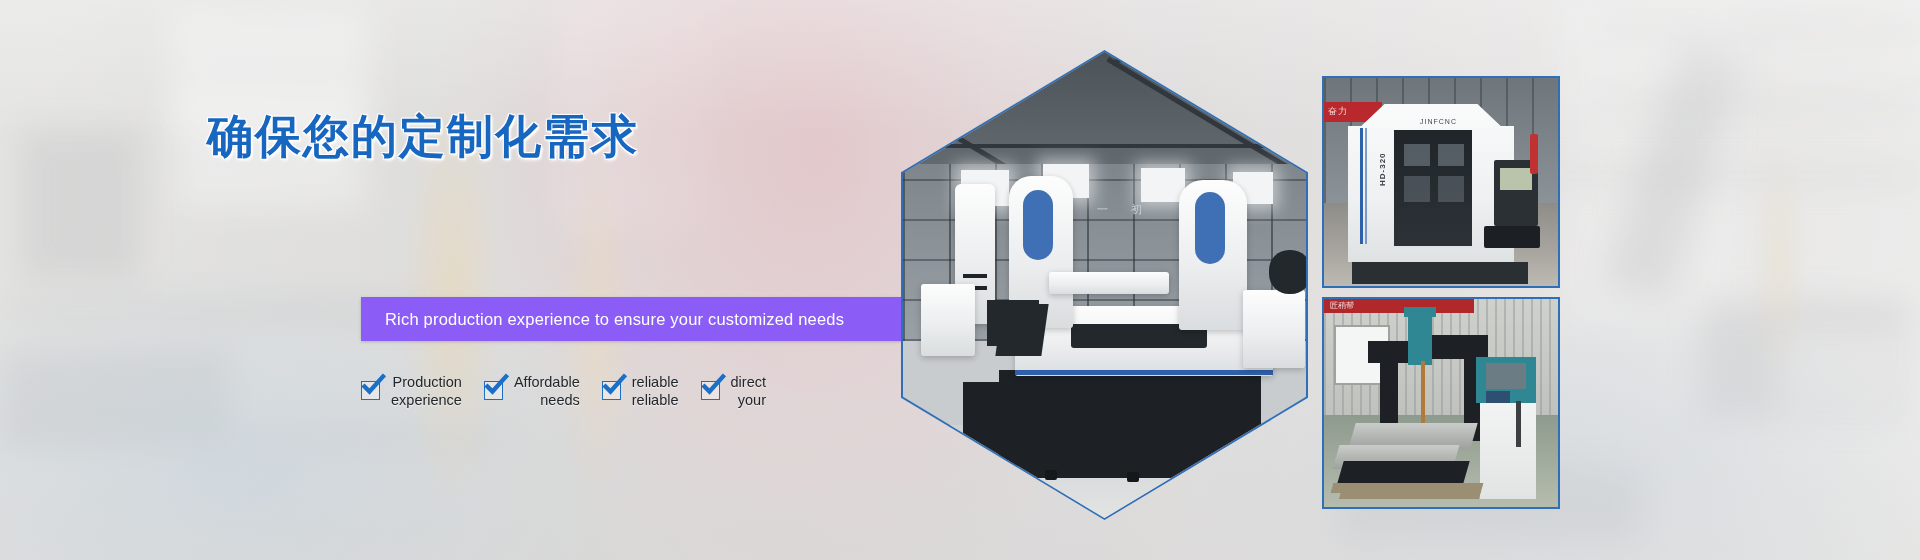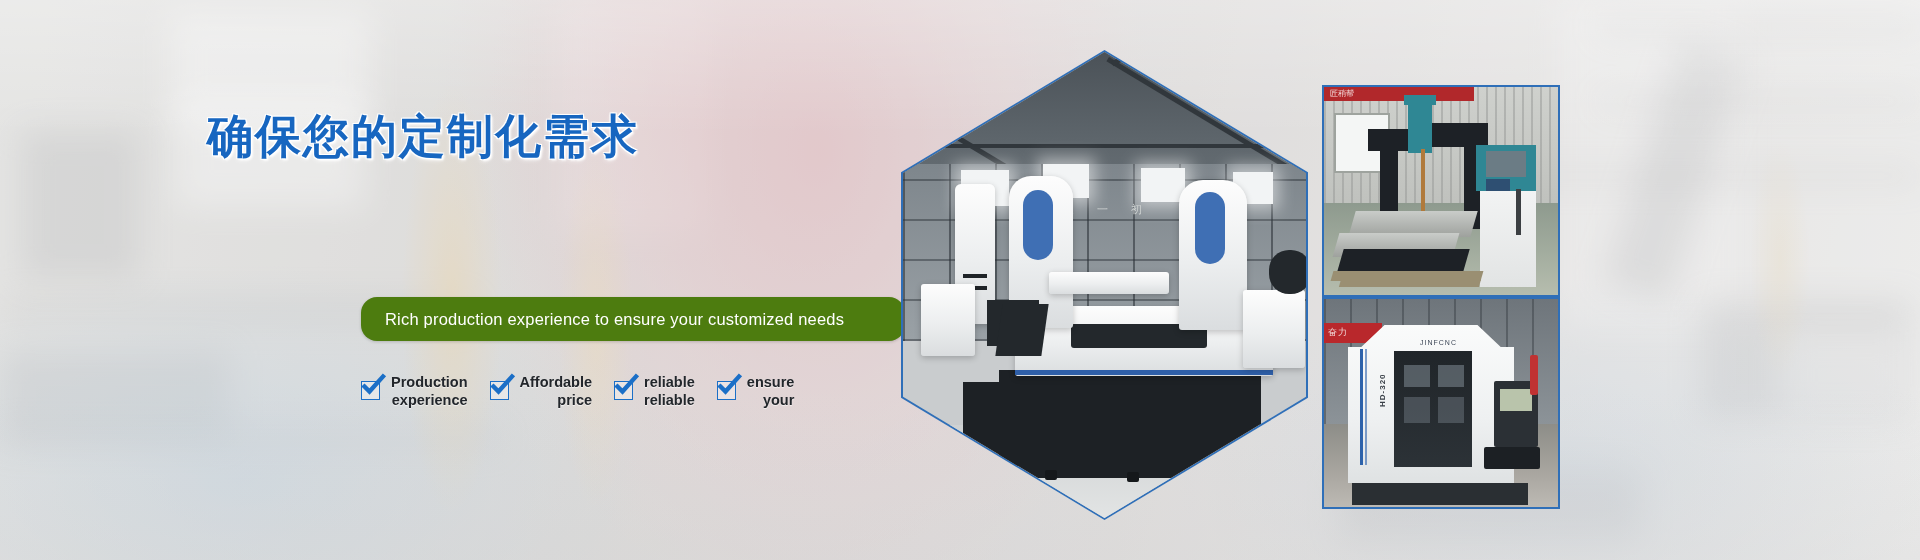--- a/index.html
+++ b/index.html
@@ -56,23 +56,22 @@
     color:#1766c0;letter-spacing:2px;
     text-shadow:
       1px 1px 0 #fff, -1px 1px 0 #fff, 1px -1px 0 #fff, -1px -1px 0 #fff,
       2px 2px 2px rgba(255,255,255,.85), 0 2px 5px rgba(255,255,255,.7);
     white-space:nowrap;
   }
   .headline .l2{display:block;font-family:Liberation Serif, serif;}
 
   .redbar{
     position:absolute;left:361px;top:297px;width:544px;height:44px;
-    background:#4d7c0f;
+    background:#8b5cf6;
     box-shadow:0 1px 3px rgba(0,0,0,.18);
-    border-radius:16px;
   }
   .redbar span{
     display:block;color:#fff;font-size:16.5px;line-height:44px;
     padding-left:24px;letter-spacing:.2px;white-space:nowrap;
   }
 
   .features{
     position:absolute;left:361px;top:373px;
     display:flex;align-items:flex-start;gap:0;
   }
@@ -81,21 +80,21 @@
     position:relative;width:17px;height:17px;flex:0 0 17px;
     border:1.6px solid #1b6fc7;background:rgba(255,255,255,.35);
     margin-top:8px;margin-right:11px;
   }
   .cbox svg{position:absolute;left:-1px;top:-7px;width:24px;height:24px;overflow:visible;}
   .feat-label{
     font-size:14.5px;line-height:18px;color:#22262b;
     text-align:right;white-space:nowrap;
     text-shadow:0 1px 1px rgba(255,255,255,.7);
   }
-  .feat-label b{display:block;font-weight:700;}
+  .feat-label b{display:block;font-weight:400;}
 
   
   .hex{
     position:absolute;left:901px;top:50px;width:407px;height:470px;
     -webkit-clip-path:polygon(50% 0%,100% 26%,100% 74%,50% 100%,0% 74%,0% 26%);
     clip-path:polygon(50% 0%,100% 26%,100% 74%,50% 100%,0% 74%,0% 26%);
     background:#2f6fb8;
   }
   .hex .inner{
     position:absolute;left:2px;top:2px;right:2px;bottom:2px;
@@ -225,21 +224,21 @@
       </div>
 
       <div class="feat">
         <span class="cbox">
           <svg viewBox="0 0 24 24" aria-hidden="true">
             <path d="M3.5 11.5 L8.5 16.5 L22 1.5" fill="none" stroke="#1b6fc7" stroke-width="4.4" stroke-linecap="square"></path>
           </svg>
         </span>
         <span class="feat-label">
           <b>Affordable</b>
-          <b>price</b>
+          <b>needs</b>
         </span>
       </div>
 
       <div class="feat">
         <span class="cbox">
           <svg viewBox="0 0 24 24" aria-hidden="true">
             <path d="M3.5 11.5 L8.5 16.5 L22 1.5" fill="none" stroke="#1b6fc7" stroke-width="4.4" stroke-linecap="square"></path>
           </svg>
         </span>
         <span class="feat-label">
@@ -248,21 +247,21 @@
         </span>
       </div>
 
       <div class="feat">
         <span class="cbox">
           <svg viewBox="0 0 24 24" aria-hidden="true">
             <path d="M3.5 11.5 L8.5 16.5 L22 1.5" fill="none" stroke="#1b6fc7" stroke-width="4.4" stroke-linecap="square"></path>
           </svg>
         </span>
         <span class="feat-label">
-          <b>ensure</b>
+          <b>direct</b>
           <b>your</b>
         </span>
       </div>
 
     </div>
   </div>
 
   <div class="hex">
     <div class="inner">
       <div class="scene">
@@ -308,20 +307,45 @@
         <div class="machdark" style="left:96px;top:252px;width:46px;height:52px;transform:skewX(-8deg);"></div>
 
         <div class="foot" style="left:142px;top:418px;width:12px;height:10px;"></div>
         <div class="foot" style="left:224px;top:420px;width:12px;height:10px;"></div>
         <div class="foot" style="left:300px;top:418px;width:12px;height:10px;"></div>
       </div>
     </div>
   </div>
 
   <div class="thumbs">
+
+    <div class="thumb t1">
+      <div class="t-scene">
+        <div class="bgwall"></div>
+        <div class="redsign" style="left:0;top:24px;width:58px;height:20px;"></div>
+        <div class="gfloor"></div>
+        <div class="body" style="left:24px;top:26px;width:166px;height:158px;
+             clip-path:polygon(8% 14%,22% 0%,78% 0%,92% 14%,100% 14%,100% 100%,0 100%,0 14%);"></div>
+        <div class="door" style="left:70px;top:52px;width:78px;height:116px;"></div>
+        <div class="scr" style="left:80px;top:66px;width:26px;height:22px;opacity:.55;"></div>
+        <div class="scr" style="left:114px;top:66px;width:26px;height:22px;opacity:.55;"></div>
+        <div class="scr" style="left:80px;top:98px;width:26px;height:26px;opacity:.4;"></div>
+        <div class="scr" style="left:114px;top:98px;width:26px;height:26px;opacity:.4;"></div>
+        <div class="stripe" style="left:36px;top:50px;width:3px;height:116px;"></div>
+        <div class="stripe" style="left:41px;top:50px;width:2px;height:116px;opacity:.6;"></div>
+        <div class="panel" style="left:170px;top:82px;width:44px;height:66px;"></div>
+        <div class="scr" style="left:176px;top:90px;width:32px;height:22px;background:#b9c4ab;"></div>
+        <div class="panel" style="left:206px;top:56px;width:8px;height:40px;background:#c03232;"></div>
+        <div class="panel" style="left:160px;top:148px;width:56px;height:22px;background:#1c2024;"></div>
+        <div class="plinth" style="left:28px;top:184px;width:176px;height:22px;"></div>
+        <div class="lbl" style="left:54px;top:108px;">HD-320</div>
+        <div class="brand" style="left:96px;top:40px;">JINFCNC</div>
+        <div class="brand" style="left:4px;top:27px;color:#f2d9d9;font-size:9px;">奋力</div>
+      </div>
+    </div>
 
     <div class="thumb t2">
       <div class="t-scene">
         <div class="wall"></div>
         <div class="redband" style="left:0;top:0;width:150px;height:14px;"></div>
         <div class="win" style="left:10px;top:26px;width:52px;height:56px;"></div>
         <div class="gfloor"></div>
         <div class="col" style="left:56px;top:58px;width:18px;height:88px;"></div>
         <div class="col" style="left:140px;top:52px;width:18px;height:90px;"></div>
         <div class="col" style="left:44px;top:42px;width:44px;height:22px;"></div>
@@ -336,40 +360,15 @@
         <div class="cabtop" style="left:152px;top:58px;width:60px;height:46px;"></div>
         <div class="scr" style="left:162px;top:64px;width:40px;height:26px;"></div>
         <div class="scr" style="left:162px;top:92px;width:24px;height:12px;background:#2e4f72;"></div>
         <div class="col" style="left:192px;top:102px;width:5px;height:46px;background:#3b3f42;"></div>
         <div class="pallet" style="left:8px;top:184px;width:150px;height:10px;transform:skewX(-16deg);"></div>
         <div class="pallet" style="left:16px;top:192px;width:140px;height:8px;transform:skewX(-16deg);"></div>
         <div class="brand" style="left:6px;top:1px;color:#f4dede;font-size:8px;position:absolute;">匠稍帮</div>
       </div>
     </div>
 
-    <div class="thumb t1">
-      <div class="t-scene">
-        <div class="bgwall"></div>
-        <div class="redsign" style="left:0;top:24px;width:58px;height:20px;"></div>
-        <div class="gfloor"></div>
-        <div class="body" style="left:24px;top:26px;width:166px;height:158px;
-             clip-path:polygon(8% 14%,22% 0%,78% 0%,92% 14%,100% 14%,100% 100%,0 100%,0 14%);"></div>
-        <div class="door" style="left:70px;top:52px;width:78px;height:116px;"></div>
-        <div class="scr" style="left:80px;top:66px;width:26px;height:22px;opacity:.55;"></div>
-        <div class="scr" style="left:114px;top:66px;width:26px;height:22px;opacity:.55;"></div>
-        <div class="scr" style="left:80px;top:98px;width:26px;height:26px;opacity:.4;"></div>
-        <div class="scr" style="left:114px;top:98px;width:26px;height:26px;opacity:.4;"></div>
-        <div class="stripe" style="left:36px;top:50px;width:3px;height:116px;"></div>
-        <div class="stripe" style="left:41px;top:50px;width:2px;height:116px;opacity:.6;"></div>
-        <div class="panel" style="left:170px;top:82px;width:44px;height:66px;"></div>
-        <div class="scr" style="left:176px;top:90px;width:32px;height:22px;background:#b9c4ab;"></div>
-        <div class="panel" style="left:206px;top:56px;width:8px;height:40px;background:#c03232;"></div>
-        <div class="panel" style="left:160px;top:148px;width:56px;height:22px;background:#1c2024;"></div>
-        <div class="plinth" style="left:28px;top:184px;width:176px;height:22px;"></div>
-        <div class="lbl" style="left:54px;top:108px;">HD-320</div>
-        <div class="brand" style="left:96px;top:40px;">JINFCNC</div>
-        <div class="brand" style="left:4px;top:27px;color:#f2d9d9;font-size:9px;">奋力</div>
-      </div>
-    </div>
-
   </div>
 
 </div>
 
 </body></html>

